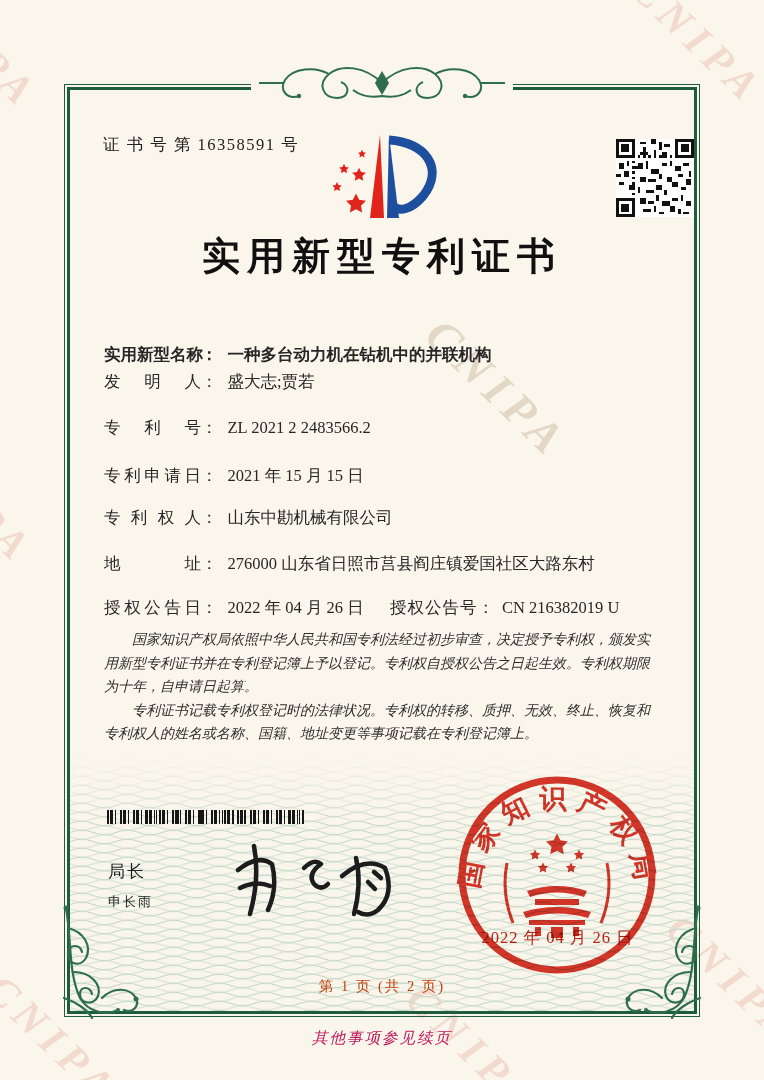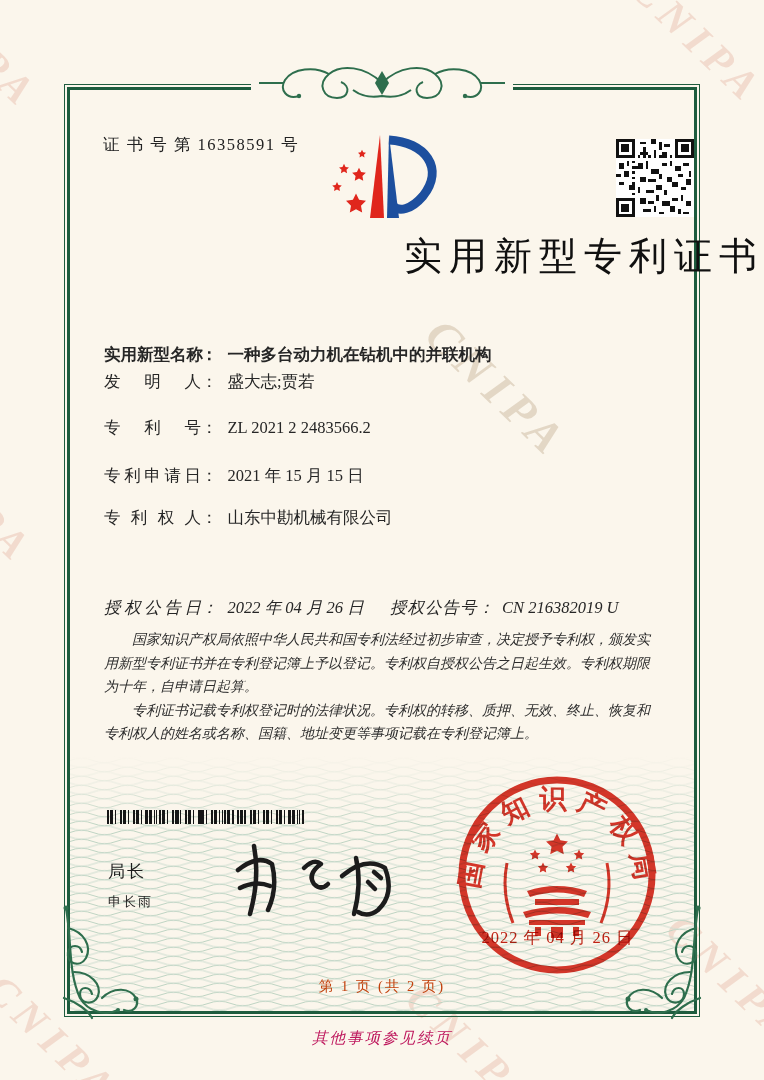--- a/index.html
+++ b/index.html
@@ -21,22 +21,22 @@
   
   .ornament-top{position:absolute;z-index:2;left:50%;top:56px;transform:translateX(-50%);
       background:#fbf6ec;padding:0 6px;line-height:0;}
   .flourish{position:absolute;z-index:3;line-height:0;}
   .flourish.left{left:58px;top:902px;}
   .flourish.right{right:58px;top:902px;transform:scaleX(-1);}
   
   .cert-no{position:absolute;z-index:2;left:103px;top:134px;font-size:16.5px;letter-spacing:1.5px;color:#222;}
   .logo{position:absolute;z-index:2;left:327px;top:128px;line-height:0;}
   .qr{position:absolute;z-index:2;left:615px;top:139px;line-height:0;}
-  .title{position:absolute;z-index:2;left:0;top:231px;width:100%;text-align:right;
-         font-size:38px;font-weight:normal;letter-spacing:7px;color:#101010;}
+  .title{position:absolute;z-index:2;left:0;top:231px;width:100%;text-align:center;
+         font-size:38px;font-weight:bold;letter-spacing:7px;color:#101010;}
   
   .row{position:absolute;z-index:2;left:104px;width:570px;font-size:16.5px;white-space:nowrap;color:#262626;}
   .row .lab{display:inline-block;width:97px;text-align:justify;text-align-last:justify;
             text-justify:inter-character;vertical-align:bottom;}
   .row .val{margin-left:10px;}
   .row .pair2{position:absolute;left:238px;top:0;}
   .row .pair2 .lab2{letter-spacing:1px;padding-left:48px;}
   .row .pair2 .val{margin-left:8px;}
   
   .body-text{position:absolute;z-index:2;left:104px;top:628px;width:558px;
@@ -254,21 +254,24 @@
   </div>
   <div class="row" style="top:417px;">
     <span class="lab">专利号</span><span>：</span><span class="val">ZL 2021 2 2483566.2</span>
   </div>
   <div class="row" style="top:465px;">
     <span class="lab">专利申请日</span><span>：</span><span class="val">2021 年 15 月 15 日</span>
   </div>
   <div class="row" style="top:507px;">
     <span class="lab">专利权人</span><span>：</span><span class="val">山东中勘机械有限公司</span>
   </div>
-  <div class="row" style="top:597px;font-style:italic;">
+  <div class="row" style="top:553px;">
+    <span class="lab">地址</span><span>：</span><span class="val">276000  山东省日照市莒县阎庄镇爱国社区大路东村</span>
+  </div>
+  <div class="row" style="top:597px;">
     <span class="lab">授权公告日</span><span>：</span><span class="val">2022 年 04 月 26 日</span>
     <span class="pair2">
       <span class="lab2">授权公告号</span><span>：</span><span class="val">CN 216382019 U</span>
     </span>
   </div>
 
   <div class="body-text">
     <p>国家知识产权局依照中华人民共和国专利法经过初步审查，决定授予专利权，颁发实用新型专利证书并在专利登记簿上予以登记。专利权自授权公告之日起生效。专利权期限为十年，自申请日起算。</p>
     <p>专利证书记载专利权登记时的法律状况。专利权的转移、质押、无效、终止、恢复和专利权人的姓名或名称、国籍、地址变更等事项记载在专利登记簿上。</p>
   </div>

